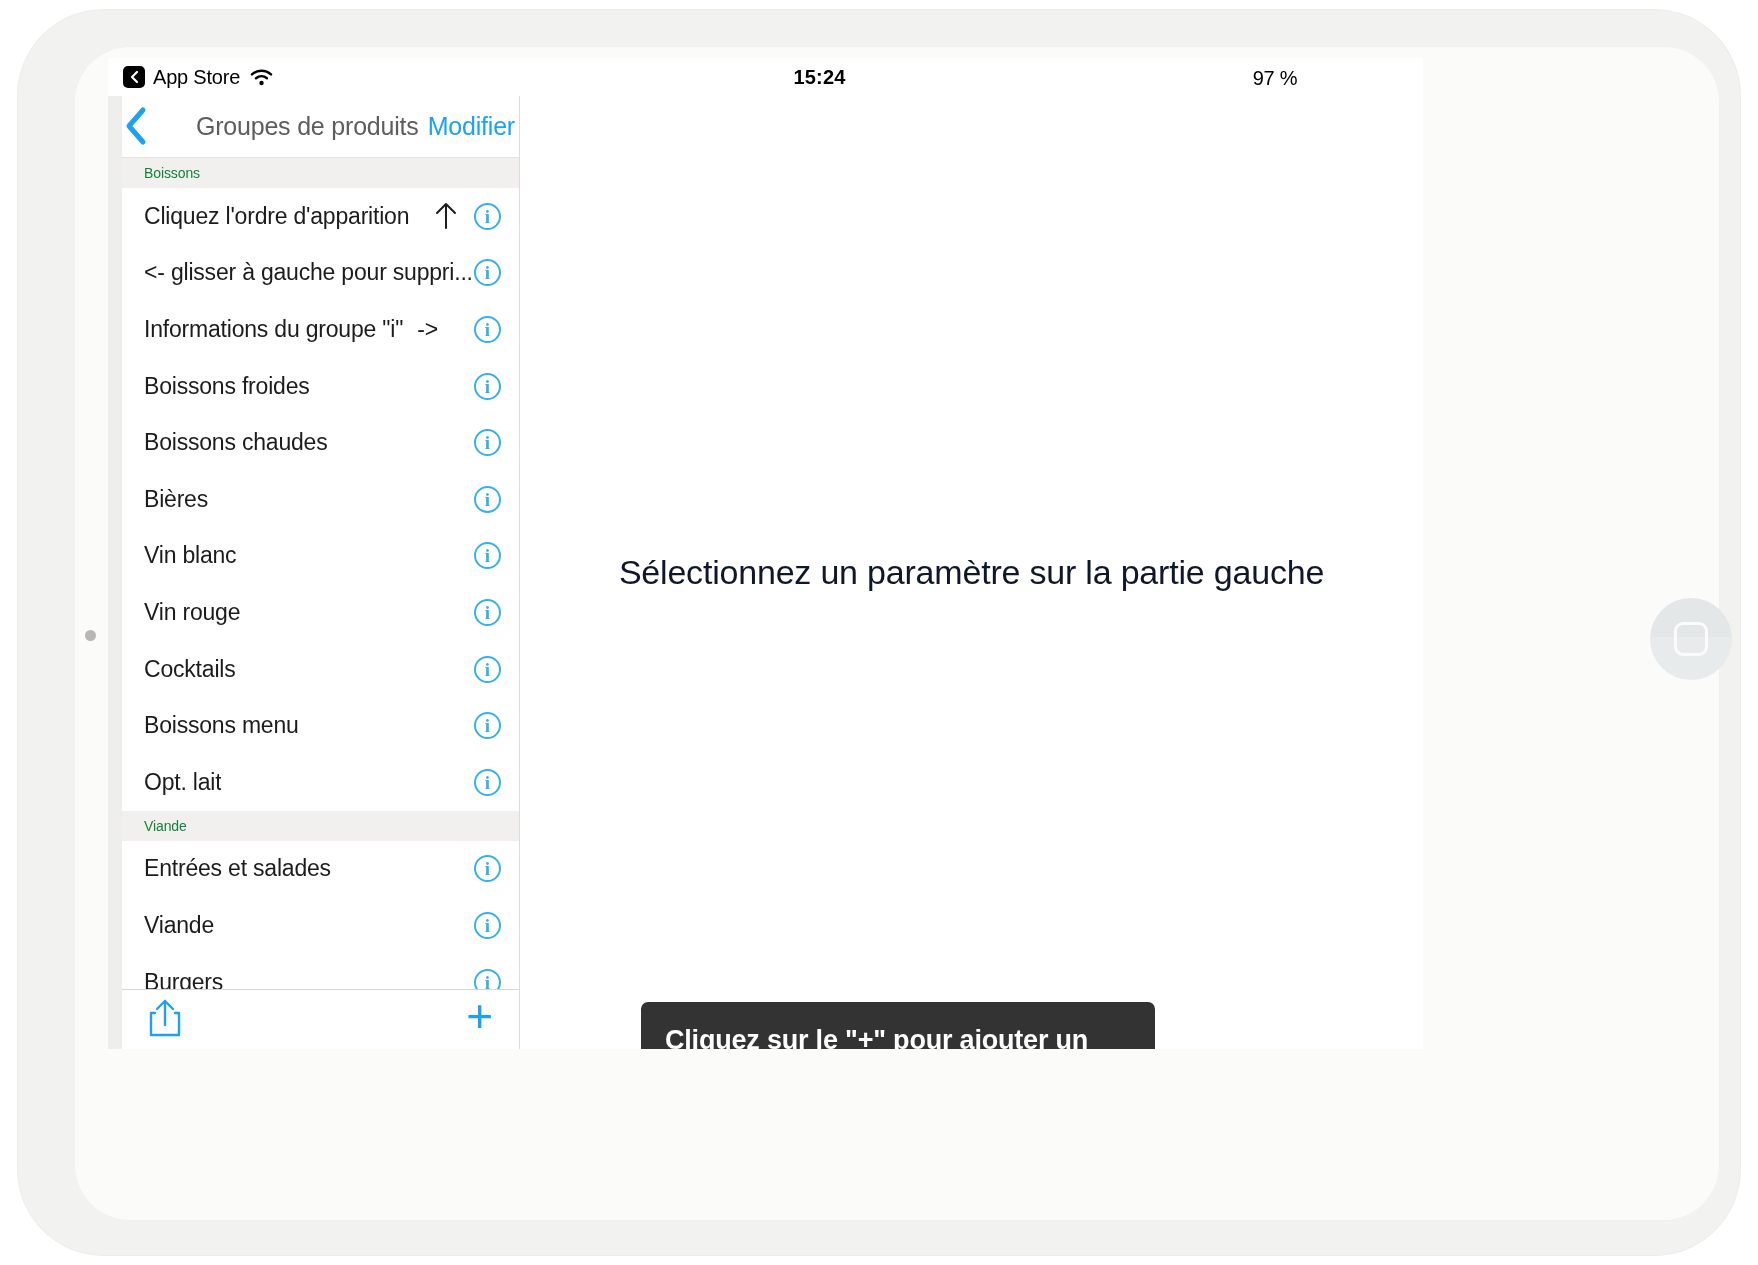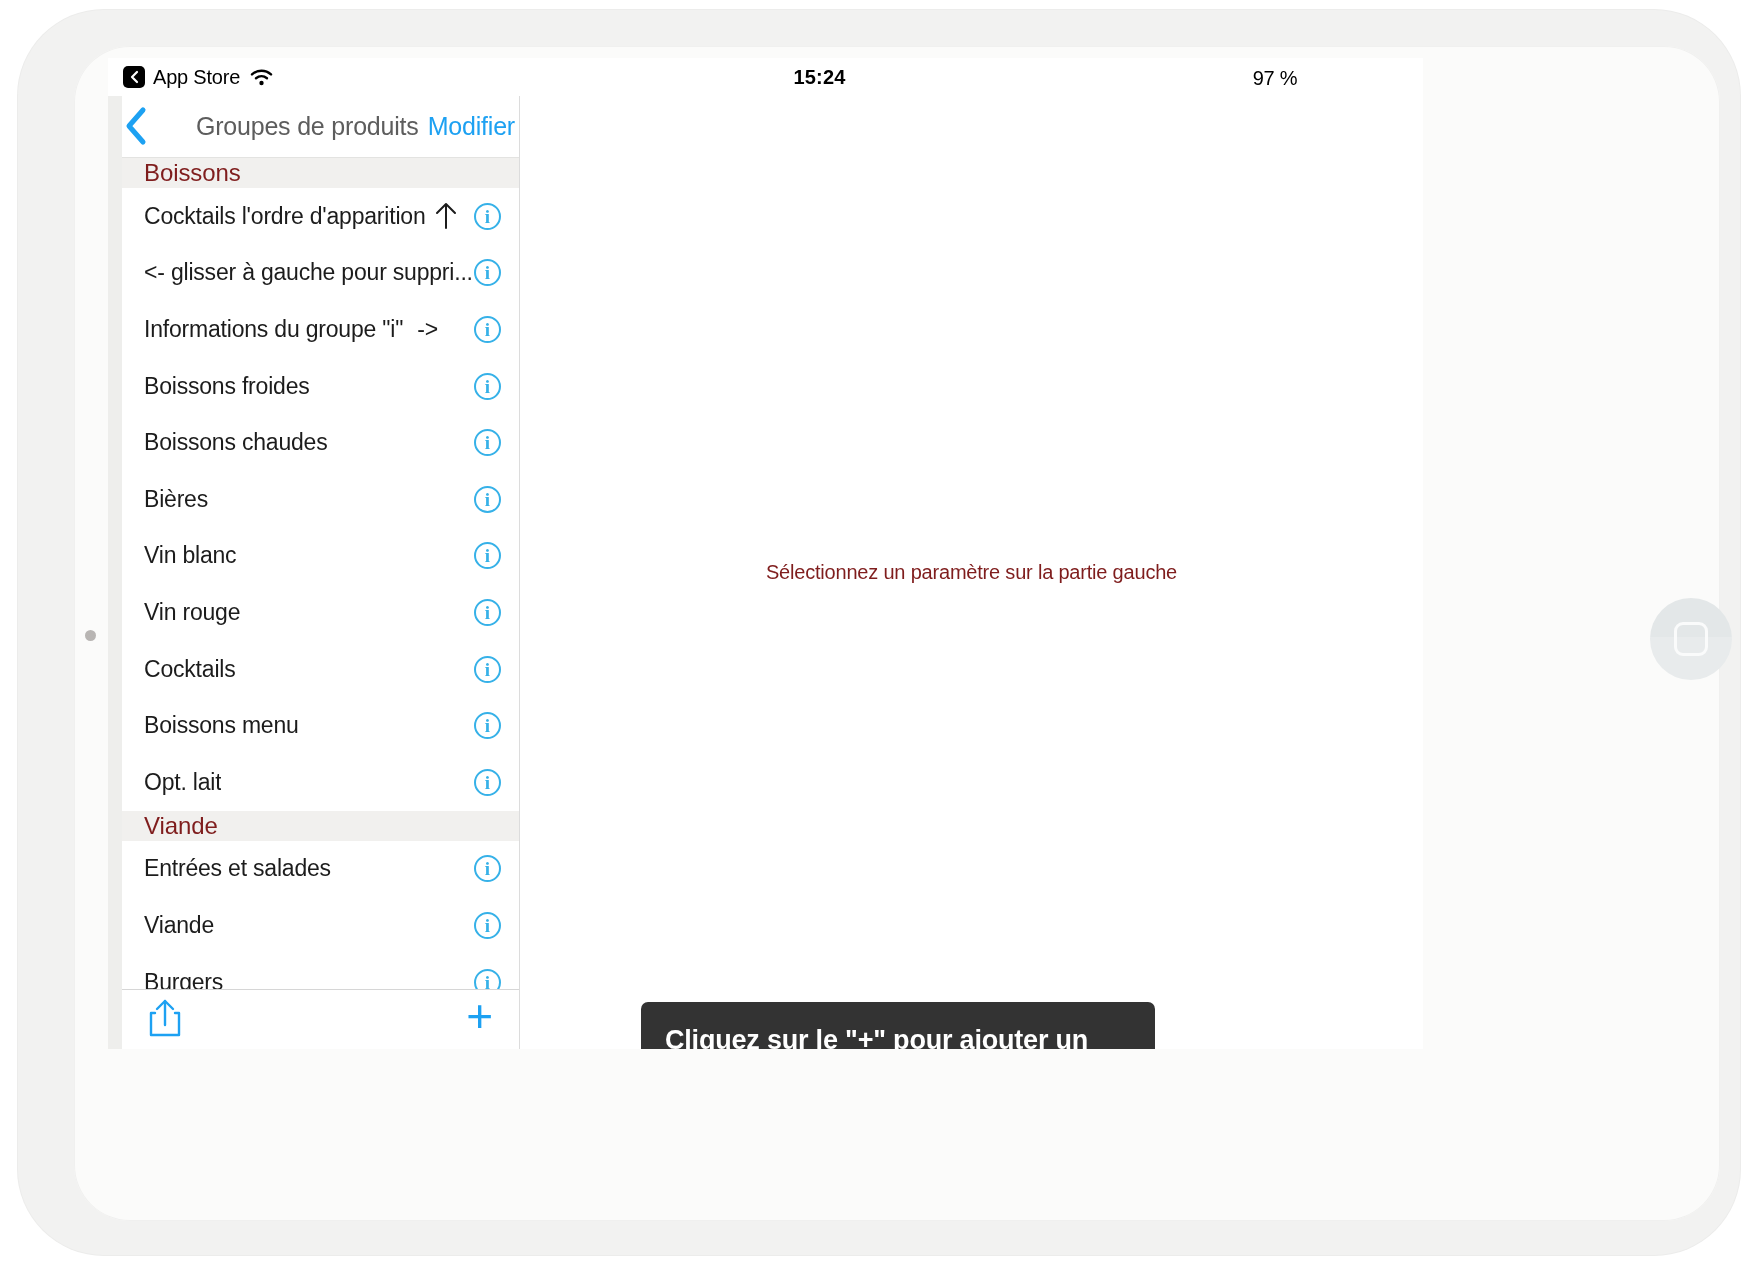--- a/index.html
+++ b/index.html
@@ -203,22 +203,22 @@
     flex: 1;
     overflow: hidden;
     background: #ffffff;
   }
   .section-header {
     height: 30px;
     background: #f1f0ee;
     display: flex;
     align-items: center;
     padding-left: 22px;
-    font-size: 24px;
-    color: #7f1d1d;
+    font-size: 14px;
+    color: #15803d;
     letter-spacing: -0.1px;
   }
   .list-row {
     height: 56.6px;
     display: flex;
     align-items: center;
     padding-left: 22px;
     padding-right: 18px;
     background: #ffffff;
     position: relative;
@@ -281,22 +281,22 @@
 
   
   #detail {
     flex: 1;
     background: #ffffff;
     display: flex;
     align-items: center;
     justify-content: center;
   }
   #detail-text {
-    font-size: 20px;
-    color: #7f1d1d;
+    font-size: 34px;
+    color: #0f172a;
     letter-spacing: -0.2px;
   }
 
   
   #tooltip {
     position: absolute;
     left: 533px;
     top: 944px;
     width: 514px;
     background: #333333;
@@ -370,21 +370,21 @@
         </div>
         <div id="nav-titlewrap">
           <span id="nav-title">Groupes de produits</span>
           <span id="nav-edit">Modifier</span>
         </div>
       </div>
 
       <div id="list-body">
           <div class="section-header">Boissons</div>
           <div class="list-row">
-            <span class="row-label">Cocktails l'ordre d'apparition</span>
+            <span class="row-label">Cliquez l'ordre d'apparition</span>
             <div class="row-spacer"></div>
             <svg class="up-arrow" width="24" height="28" viewBox="0 0 24 28">
               <line x1="12" y1="26" x2="12" y2="3" stroke="#1c1c1c" stroke-width="2" stroke-linecap="round"></line>
               <polyline points="3,11 12,2 21,11" fill="none" stroke="#1c1c1c" stroke-width="2" stroke-linecap="round" stroke-linejoin="round"></polyline>
             </svg>
             <div class="info-icon">i</div>
           </div>
           <div class="list-row">
             <span class="row-label">&lt;- glisser à gauche pour suppri...</span>
             <div class="row-spacer"></div>

